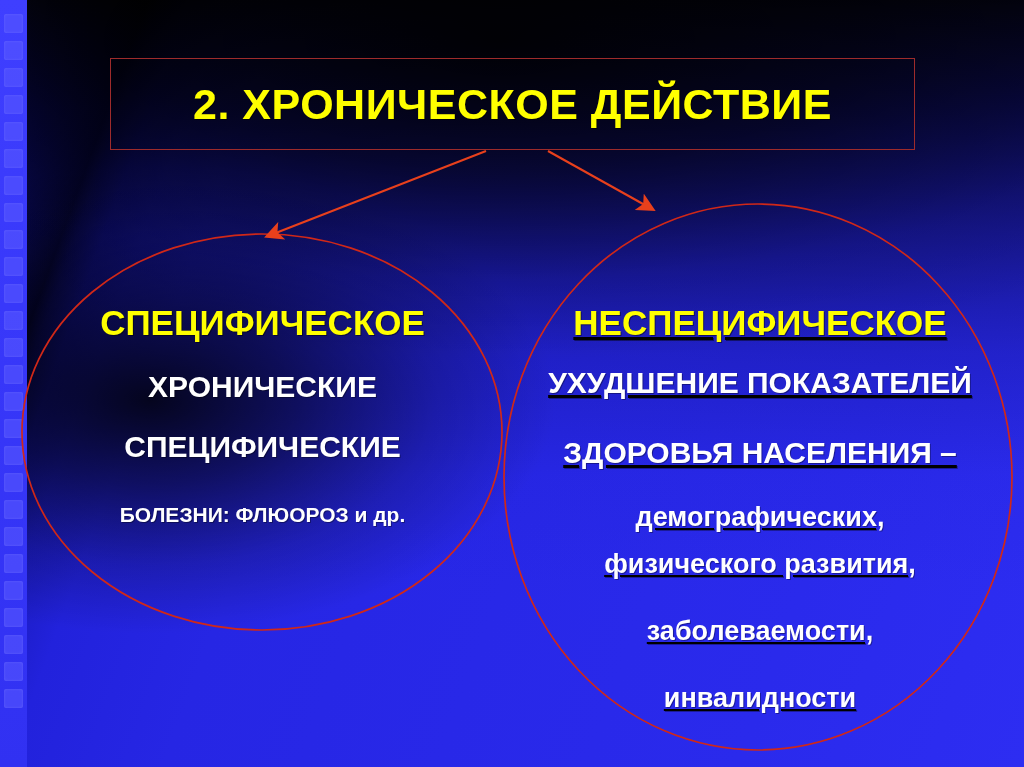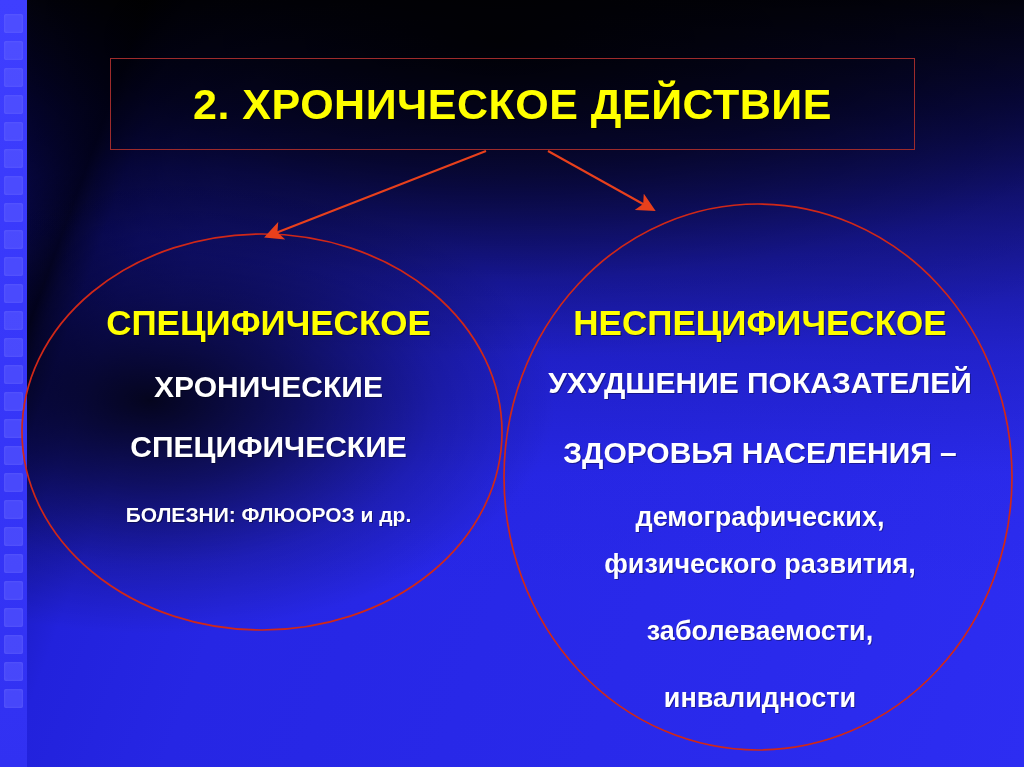--- a/index.html
+++ b/index.html
@@ -149,27 +149,27 @@
   .lower-line {
     color: #ffffff;
     font-size: 27px;
     font-weight: bold;
     line-height: 1.0;
     white-space: nowrap;
     text-shadow: 1px 1px 0 rgba(0,0,0,0.35);
   }
 
   
-  #left-group { left: 41px; top: 305px; width: 455px; }
+  #left-group { left: 35px; top: 305px; width: 455px; }
   #left-group .group-heading { margin-bottom: 30px; }
   #left-group .l1 { margin-bottom: 30px; }
   #left-group .l2 { margin-bottom: 42px; }
 
   
-  #right-group { left: 525px; top: 305px; width: 470px; }
+  #right-group { left: 525px; top: 305px; width: 470px; text-decoration: underline; }
   #right-group .group-heading { margin-bottom: 26px; }
   #right-group .r1 { margin-bottom: 40px; }
   #right-group .r2 { margin-bottom: 36px; }
   #right-group .r3 { margin-bottom: 20px; }
   #right-group .r4 { margin-bottom: 40px; }
   #right-group .r5 { margin-bottom: 40px; }
 </style>
 </head>
 <body>
 

